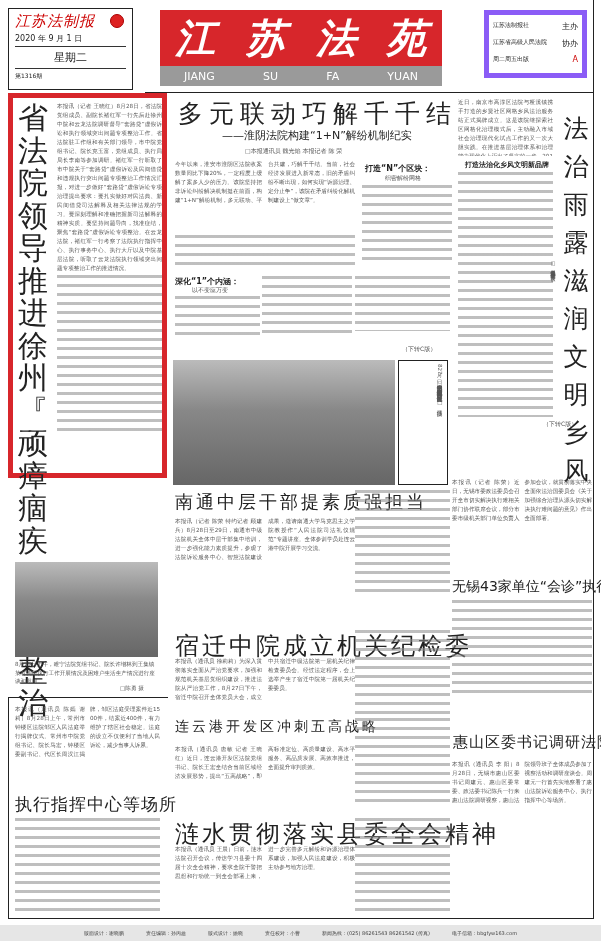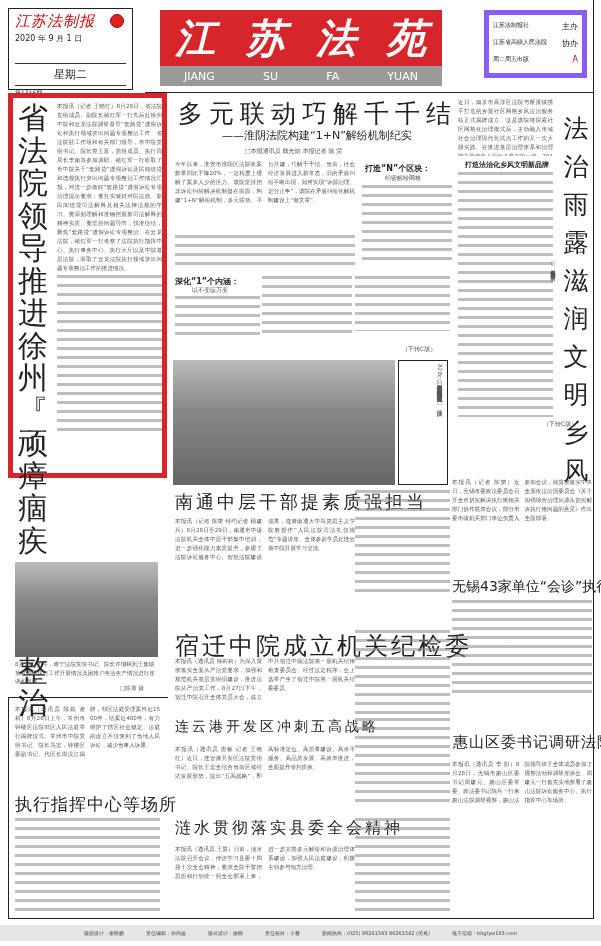--- a/index.html
+++ b/index.html
@@ -1,21 +1,21 @@
 <!DOCTYPE html>
 <html><head>
 <meta charset="utf-8">
 <style>
   * { box-sizing: border-box; margin: 0; padding: 0; }
   body { width: 601px; height: 946px; background: #fff; font-family: "DejaVu Sans", sans-serif; color: #222; overflow: hidden; position: relative; }
   .abs { position: absolute; }
   .masthead-left { left: 8px; top: 8px; width: 125px; height: 82px; border: 1px solid #222; padding: 3px 6px; }
   .paper-name { font-family: "DejaVu Serif", serif; color: #c00; font-size: 15px; font-style: italic; letter-spacing: 1px; }
   .emblem { position: absolute; right: 8px; top: 5px; width: 14px; height: 14px; border-radius: 50%; background: #d22; border: 1px solid #a00; }
-  .date { font-size: 8px; margin-top: 2px; border-bottom: 1px solid #333; padding-bottom: 19px; }
+  .date { font-size: 8px; margin-top: 2px; border-bottom: 1px solid #333; padding-bottom: 2px; }
   .weekday { font-size: 11px; border-bottom: 1px solid #333; padding: 3px 0; text-align: center; }
   .issue { font-size: 6px; margin-top: 3px; }
   .logo { left: 160px; top: 10px; width: 282px; height: 56px; background: #d7262b; display: flex; justify-content: space-around; align-items: center; color: #fff; font-family: "DejaVu Serif", serif; font-size: 40px; font-weight: bold; font-style: italic; }
   .logo-sub { left: 160px; top: 66px; width: 282px; height: 20px; background: #9a9a9a; color: #fff; display: flex; justify-content: space-around; align-items: center; font-size: 11px; }
   .publisher { left: 484px; top: 10px; width: 103px; height: 68px; border: 5px solid #8b5cf6; font-size: 6px; padding: 6px 4px; }
   .publisher .row { display: flex; justify-content: space-between; margin-bottom: 6px; }
   .publisher .row span:last-child { font-size: 8px; }
   .publisher .page-letter { color: #c00; font-size: 18px; }
   .rule-v { left: 593px; top: 0; width: 1px; height: 918px; background: #222; }
   .lead-box { left: 8px; top: 93px; width: 159px; height: 385px; border: 5px solid #d7262b; }
@@ -140,21 +140,21 @@
 <div class="abs filler" style="left:355px;top:490px;width:95px;height:105px;"></div>
 
 <div class="abs headline" style="left:175px;top:630px;font-size:24px;">宿迁中院成立机关纪检委</div>
 <div class="abs body-text" style="left:175px;top:657px;width:180px;height:58px;column-count:2;column-gap:6px;overflow:hidden;">本报讯（通讯员 徐莉莉）为深入贯彻落实全面从严治党要求，加强和规范机关基层党组织建设，推进法院从严治党工作，8月27日下午，宿迁中院召开全体党员大会，成立中共宿迁中级法院第一届机关纪律检查委员会。经过法定程序，会上选举产生了宿迁中院第一届机关纪委委员。</div>
 <div class="abs filler" style="left:355px;top:630px;width:95px;height:85px;"></div>
 
 <div class="abs headline" style="left:175px;top:718px;font-size:14px;">连云港开发区冲刺五高战略</div>
 <div class="abs body-text" style="left:175px;top:745px;width:180px;height:60px;column-count:2;column-gap:6px;overflow:hidden;">本报讯（通讯员 唐敏 记者 王晓红）近日，连云港开发区法院党组书记、院长王宏全结合当前区域经济发展形势，提出“五高战略”，即高标准定位、高质量建设、高水平服务、高品质发展、高效率推进，全面提升审判质效。</div>
 <div class="abs filler" style="left:355px;top:718px;width:95px;height:87px;"></div>
 
-<div class="abs headline" style="left:175px;top:818px;font-size:16px;">涟水贯彻落实县委全会精神</div>
+<div class="abs headline" style="left:175px;top:818px;font-size:24px;">涟水贯彻落实县委全会精神</div>
 <div class="abs body-text" style="left:175px;top:845px;width:180px;height:70px;column-count:2;column-gap:6px;overflow:hidden;">本报讯（通讯员 王晨）日前，涟水法院召开会议，传达学习县委十四届十次全会精神，要求全院干警把思想和行动统一到全会部署上来，进一步完善多元解纷和诉源治理体系建设，加强人民法庭建设，积极主动参与地方治理。</div>
 <div class="abs filler" style="left:355px;top:818px;width:95px;height:95px;"></div>
 
 <div class="abs body-text" style="left:458px;top:98px;width:95px;height:58px;overflow:hidden;">近日，南京市高淳区法院与桠溪镇携手打造的乡贤社区网格乡风法治服务站正式揭牌成立。这是该院继探索社区网格化治理模式后，主动融入市域社会治理现代化试点工作的又一次大胆实践。在推进基层治理体系和治理能力现代化上迈出了坚实的一步。2019年7月，高淳法院联合桠溪镇在全省首家设立乡风文明法庭。</div>
 <div class="abs section-head" style="left:465px;top:160px;font-size:7px;">打造法治化乡风文明新品牌</div>
 <div class="abs filler" style="left:458px;top:172px;width:95px;height:245px;"></div>
 <div class="abs byline" style="left:543px;top:420px;">（下转C版）</div>
 <div class="abs byline" style="left:550px;top:260px;writing-mode:vertical-rl;font-size:5px;">□本报通讯员 薛小雷 本报记者 葛 歆</div>
 <div class="abs right-title">
   <span>法</span><br>

